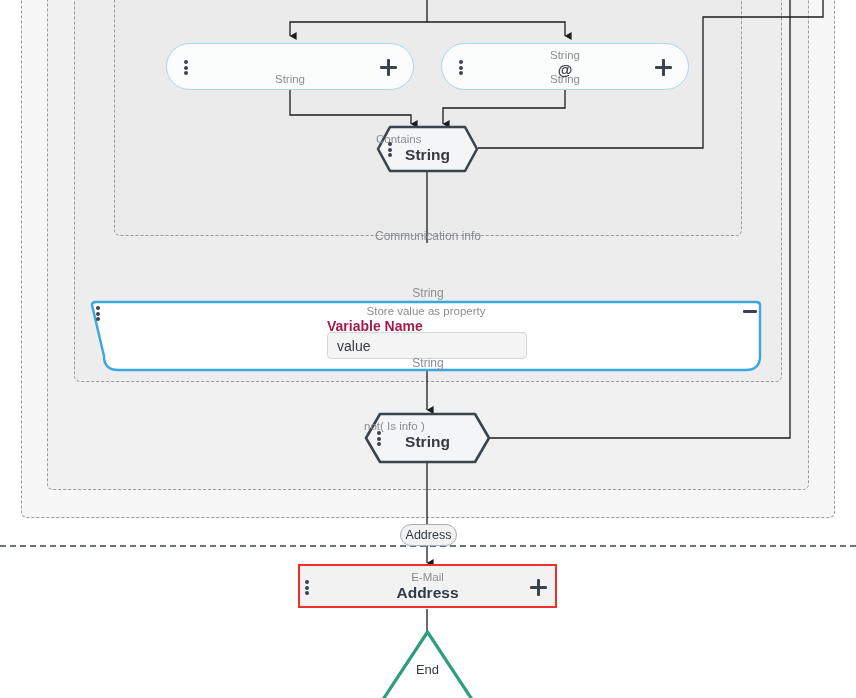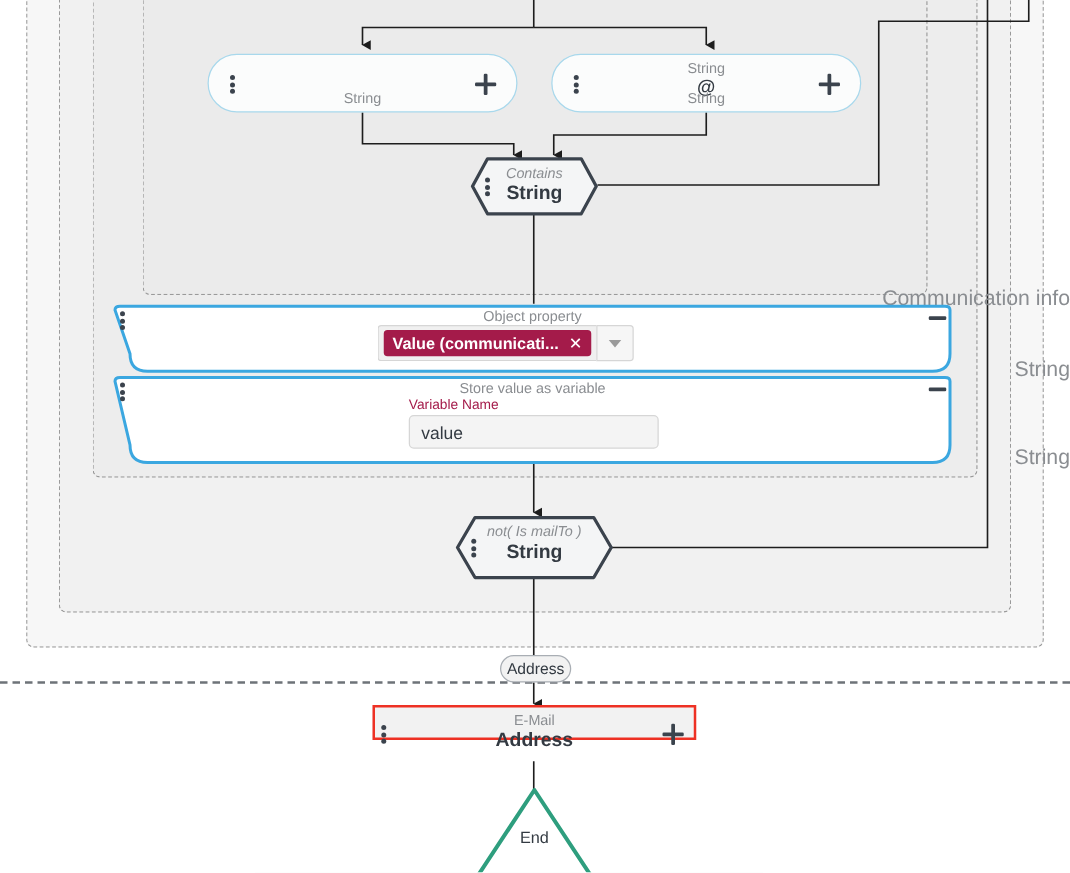--- a/index.html
+++ b/index.html
@@ -8,21 +8,21 @@
 
   
   .dashbox{position:absolute;border:1px dashed #9a9a9a;border-radius:6px;box-sizing:border-box;}
   .lvl0{background:#f7f7f7;}
   .lvl1{background:#f1f1f1;}
   .lvl2{background:#ededed;}
   .lvl3{background:#ebebeb;}
   .lvl4{background:#efefef;}
   .box-label-in{position:absolute;top:8px;left:0;right:0;text-align:center;
     font-size:11.5px;color:#8a8d91;pointer-events:none;}
-  .below-label{position:absolute;text-align:right;font-size:17px;color:#8a8d91;
+  .below-label{position:absolute;text-align:center;font-size:12px;color:#8a8d91;
     width:100%;left:0;}
 
   
   .kebab{position:absolute;width:4px;display:flex;flex-direction:column;
     justify-content:space-between;height:15px;cursor:grab;}
   .kebab i{display:block;width:4px;height:4px;border-radius:50%;background:#3b434d;}
 
   
   .minus{position:absolute;width:14px;height:3px;background:#3b434d;border-radius:1px;cursor:pointer;}
 
@@ -36,21 +36,21 @@
   .pillnode{position:absolute;box-sizing:border-box;background:#fbfcfc;
     border:1.6px solid #a8d8ec;border-radius:30px;}
   .pn-top{position:absolute;top:5px;left:0;right:0;text-align:center;font-size:11.5px;color:#8a8d91;}
   .pn-mid{position:absolute;top:17px;left:0;right:0;text-align:center;font-size:15px;
     font-weight:bold;color:#333a42;}
   .pn-bot{position:absolute;bottom:4px;left:0;right:0;text-align:center;font-size:11.5px;color:#8a8d91;}
 
   
   .hexnode{position:absolute;}
   .hexnode svg{position:absolute;top:0;left:0;}
-  .hx-top{position:absolute;top:8px;left:0;right:0;text-align:center;font-size:11.5px;color:#8a8d91;font-style:italic;}
+  .hx-top{position:absolute;top:8px;left:0;right:0;font-size:11.5px;color:#8a8d91;}
   .hx-mid{position:absolute;top:21px;left:0;right:0;text-align:center;font-size:15.5px;
     font-weight:bold;color:#333a42;}
 
   
   .bluepanel{position:absolute;}
   .bluepanel svg{position:absolute;top:0;left:0;}
   .bp-title{position:absolute;top:5px;left:0;right:0;text-align:center;font-size:11.5px;color:#8a8d91;}
 
   
   .selwrap{position:absolute;display:flex;align-items:stretch;}
@@ -58,21 +58,21 @@
     border-radius:3px 0 0 3px;display:flex;align-items:center;padding:3px 4px;}
   .chip{background:#A41B4A;color:#fff;border-radius:3px;padding:3px 7px;font-size:13px;
     font-weight:bold;display:flex;align-items:center;gap:8px;white-space:nowrap;cursor:pointer;}
   .chip .xmark{font-size:13px;font-weight:bold;line-height:1;}
   .selarrow{width:28px;background:#f6f6f6;border:1px solid #d6d6d6;border-radius:0 3px 3px 0;
     display:flex;align-items:center;justify-content:center;cursor:pointer;}
   .caret{width:0;height:0;border-left:5px solid transparent;border-right:5px solid transparent;
     border-top:6px solid #9a9a9a;}
 
   
-  .fieldlabel{position:absolute;font-size:11px;font-weight:normal;color:#A41B4A;}
+  .fieldlabel{position:absolute;font-size:14px;font-weight:bold;color:#A41B4A;}
   .textfield{position:absolute;background:#f4f4f4;border:1px solid #d6d6d6;border-radius:4px;
     box-sizing:border-box;display:flex;align-items:center;padding-left:9px;font-size:14px;
     color:#333a42;cursor:text;}
 
   
   .rednode{position:absolute;box-sizing:border-box;background:#f2f2f2;border:2.5px solid #EE3124;}
   .rn-top{position:absolute;top:5px;left:0;right:0;text-align:center;font-size:11.5px;color:#8a8d91;}
   .rn-mid{position:absolute;top:18px;left:0;right:0;text-align:center;font-size:15.5px;
     font-weight:bold;color:#333a42;}
 
@@ -163,78 +163,55 @@
     <div class="hx-mid">String</div>
     <div class="kebab" style="left:12px;top:17px;">
       <i></i>
         <i></i>
         <i></i>
     </div>
   </div>
 
   <div class="below-label" style="top:229px;">Communication info</div>
 
-  <div class="bluepanel" style="left:88px;top:243px;width:676px;height:56px;">
-    <svg width="676" height="56" viewBox="0 0 676 56" preserveAspectRatio="none">
-      <path d="M4,5 Q4,2 8,2 L668,2 Q672,2 672,5 L672,40 Q672,54 658,54 L30,54 Q16,54 16,40 Z" fill="#ffffff" stroke="#3BA7E0" stroke-width="2.4"></path>
-    </svg>
-    <div class="bp-title">Object property</div>
-    <div class="kebab" style="left:8px;top:6px;">
-      <i></i>
-        <i></i>
-        <i></i>
-    </div>
-    <div class="minus" style="left:655px;top:10px;"></div>
-    <div class="selwrap" style="left:214px;top:17px;">
-      <div class="selbody">
-        <span class="chip">
-          <span>Value (communicati...</span>
-          <span class="xmark">✕</span>
-        </span>
-      </div>
-      <div class="selarrow">
-        <span class="caret"></span>
-      </div>
-    </div>
-  </div>
   <div class="below-label" style="top:286px;">String</div>
 
   <div class="bluepanel" style="left:88px;top:300px;width:676px;height:72px;">
     <svg width="676" height="72" viewBox="0 0 676 72" preserveAspectRatio="none">
       <path d="M4,5 Q4,2 8,2 L668,2 Q672,2 672,5 L672,56 Q672,70 658,70 L30,70 Q16,70 16,56 Z" fill="#ffffff" stroke="#3BA7E0" stroke-width="2.4"></path>
     </svg>
-    <div class="bp-title">Store value as variable</div>
+    <div class="bp-title">Store value as property</div>
     <div class="kebab" style="left:8px;top:6px;">
       <i></i>
         <i></i>
         <i></i>
     </div>
     <div class="minus" style="left:655px;top:10px;"></div>
     <div class="fieldlabel" style="left:239px;top:18px;">Variable Name</div>
     <div class="textfield" style="left:239px;top:32px;width:200px;height:27px;" placeholder="">value</div>
   </div>
   <div class="below-label" style="top:356px;">String</div>
 
   <div class="hexnode" style="left:364px;top:412px;width:127px;height:52px;">
     <svg width="127" height="52" viewBox="0 0 127 52">
       <polygon points="16,2 111,2 125,26 111,50 16,50 2,26" fill="#f4f5f6" stroke="#3b434d" stroke-width="2.6" stroke-linejoin="round"></polygon>
     </svg>
-    <div class="hx-top">not( Is mailTo )</div>
+    <div class="hx-top">not( Is info )</div>
     <div class="hx-mid">String</div>
     <div class="kebab" style="left:13px;top:19px;">
       <i></i>
         <i></i>
         <i></i>
     </div>
   </div>
 
   <div class="swimlane" style="left:0px;top:545px;width:856px;"></div>
   <div class="addrpill" style="left:400px;top:524px;width:55px;height:20px;">Address</div>
 
-  <div class="rednode" style="left:298px;top:564px;width:259px;height:28px;">
+  <div class="rednode" style="left:298px;top:564px;width:259px;height:44px;">
     <div class="rn-top">E-Mail</div>
     <div class="rn-mid">Address</div>
     <div class="kebab" style="left:5px;top:14px;">
       <i></i>
         <i></i>
         <i></i>
     </div>
     <div class="plus" style="right:8px;top:13px;"></div>
   </div>
 

